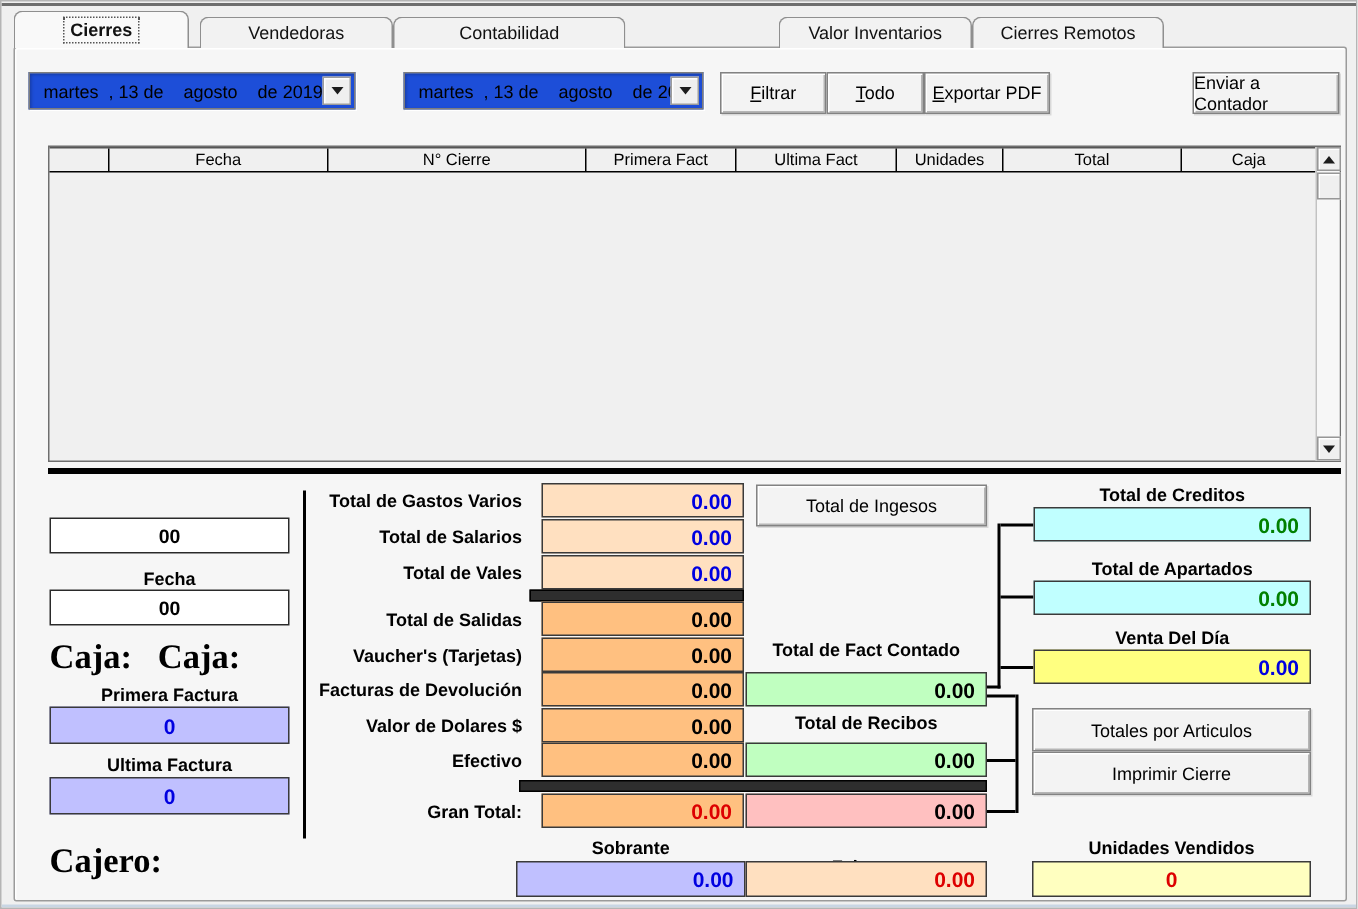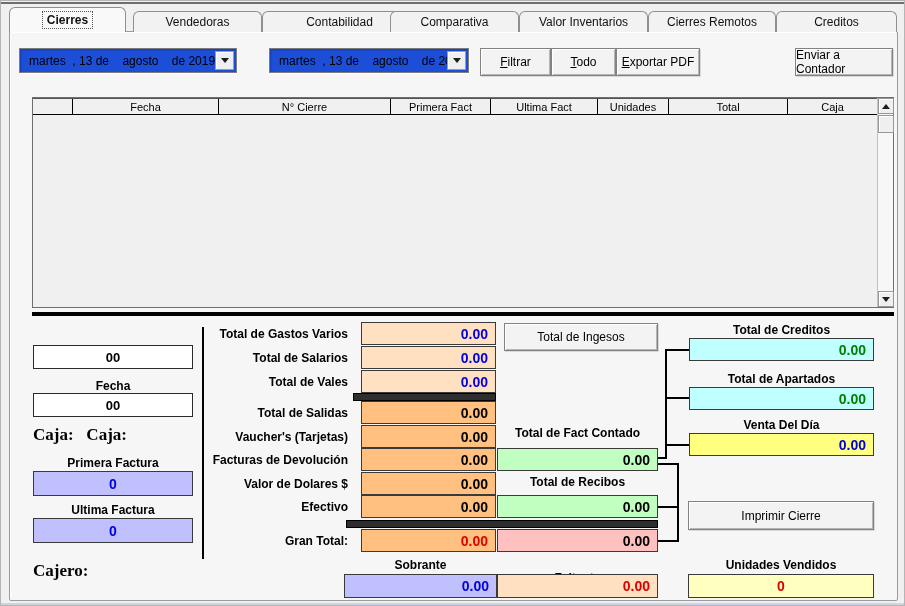--- a/index.html
+++ b/index.html
@@ -48,21 +48,21 @@
   .sbtn { position:absolute; left:0; width:16px; height:16px; background:#efefef; border:1px solid #979797;
           box-shadow:inset 1px 1px 0 #ffffff; display:flex; align-items:center; justify-content:center; }
   .sthumb { position:absolute; left:0; top:17px; width:16px; height:18px; background:#efefef;
             border:1px solid #979797; box-shadow:inset 1px 1px 0 #ffffff; }
 
   .line { background:#000; }
   .sepbar { background:#2e2e2e; border:1px solid #000; }
 
   .lblc { font-weight:bold; font-size:12px; color:#000; text-align:center; white-space:nowrap; }
   .lblr { font-weight:bold; font-size:12px; color:#000; text-align:right; white-space:nowrap; }
-  .serif { font-family:"Liberation Serif", serif; font-weight:bold; font-size:17px; color:#000;
+  .serif { font-family:"Liberation Serif", serif; font-weight:bold; font-size:23px; color:#000;
            white-space:pre; }
 
   .vfield { border:1px solid #3a3a3a; font-weight:bold; font-size:14px; display:flex;
             align-items:center; }
   .vfield.right { justify-content:flex-end; padding-right:7px; }
   .vfield.center { justify-content:center; }
   .whitefield { background:#ffffff; border:1px solid #2a2a2a; font-weight:bold; font-size:13px;
                 color:#000; display:flex; align-items:center; justify-content:center; }
 </style>
 </head>
@@ -75,31 +75,25 @@
 
   <div class="abs tab active" style="left:8px;width:117px;">
     <span class="tab-label">Cierres</span>
   </div>
   <div class="abs tab" style="left:132px;width:129px;">
     <span class="tab-label">Vendedoras</span>
   </div>
   <div class="abs tab" style="left:261px;width:155px;">
     <span class="tab-label">Contabilidad</span>
   </div>
-  <div class="abs tab" style="left:389px;width:129px;">
-    <span class="tab-label">Comparativa</span>
-  </div>
   <div class="abs tab" style="left:518px;width:129px;">
     <span class="tab-label">Valor Inventarios</span>
   </div>
   <div class="abs tab" style="left:647px;width:128px;">
     <span class="tab-label">Cierres Remotos</span>
-  </div>
-  <div class="abs tab" style="left:775px;width:121px;">
-    <span class="tab-label">Creditos</span>
   </div>
 
   <div class="abs combo" style="left:18px;top:47px;width:218px;height:25px;">
     <span class="combo-text">martes  , 13 de    agosto    de 2019</span>
     <span class="combo-btn">
       <span class="arr-down"></span>
     </span>
   </div>
   <div class="abs combo" style="left:268px;top:47px;width:200px;height:25px;">
     <span class="combo-text">martes  , 13 de    agosto    de 2019</span>
@@ -218,20 +212,23 @@
 
   <div class="abs lblc" style="left:688px;top:322px;width:185px;">Total de Creditos</div>
   <div class="abs vfield right" style="left: 688px; top: 337px; width: 185px; height: 23px; background: rgb(192, 255, 255); color: rgb(0, 128, 0);">0.00</div>
 
   <div class="abs lblc" style="left:688px;top:371px;width:185px;">Total de Apartados</div>
   <div class="abs vfield right" style="left: 688px; top: 386px; width: 185px; height: 23px; background: rgb(192, 255, 255); color: rgb(0, 128, 0);">0.00</div>
 
   <div class="abs lblc" style="left:688px;top:417px;width:185px;">Venta Del Día</div>
   <div class="abs vfield right" style="left: 688px; top: 432px; width: 185px; height: 23px; background: rgb(255, 255, 128); color: rgb(0, 0, 224);">0.00</div>
 
+  <div class="abs btn" style="left:687px;top:471px;width:186px;height:29px;">
+    <span>Totales por Articulos</span>
+  </div>
   <div class="abs btn" style="left:687px;top:500px;width:186px;height:29px;">
     <span>Imprimir Cierre</span>
   </div>
 
   <div class="abs lblc" style="left:687px;top:557px;width:186px;">Unidades Vendidos</div>
   <div class="abs vfield center" style="left: 687px; top: 573px; width: 186px; height: 24px; background: rgb(255, 255, 192); color: rgb(221, 0, 0);">0</div>
 
   <div class="abs lblc" style="left:343px;top:557px;width:153px;">Sobrante</div>
   <div class="abs vfield right" style="left: 343px; top: 573px; width: 153px; height: 24px; background: rgb(192, 192, 255); color: rgb(0, 0, 224);">0.00</div>
 

